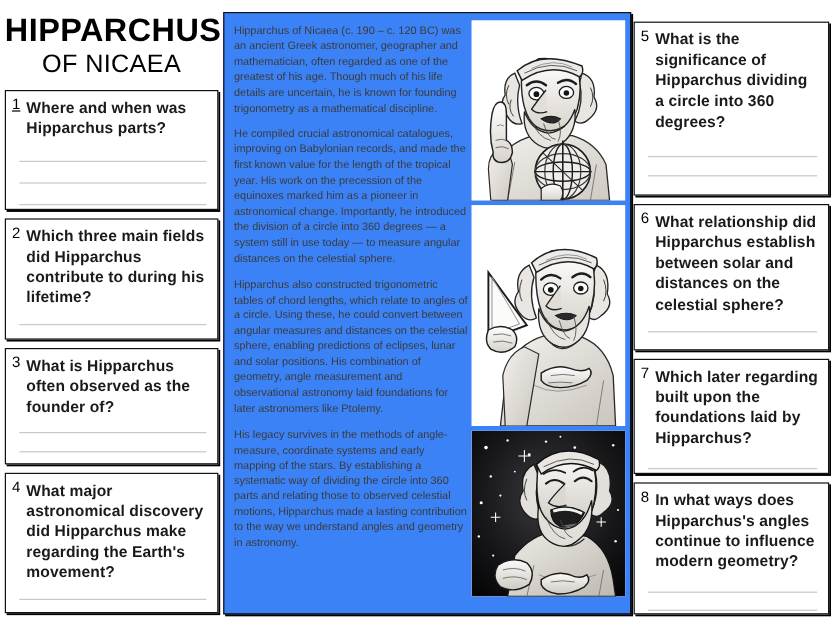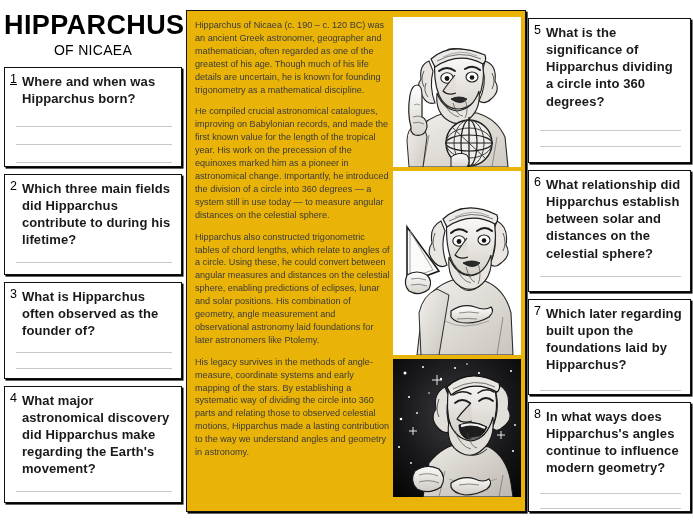--- a/index.html
+++ b/index.html
@@ -16,21 +16,21 @@
   .col-center { position:absolute; left:186px; top:10px; width:340px; height:502px; }
   .col-right  { position:absolute; left:528px; top:6px;  width:163px; height:508px; }
 
   
   .title-block { text-align:center; padding-top:6px; }
   .title-main {
     font-size: 27px; font-weight: 700; letter-spacing: 0.4px;
     color:#000; line-height: 1.02; white-space:nowrap;
   }
   .title-sub {
-    font-size: 14px; font-weight: 400; letter-spacing: 0.3px;
+    font-size: 21px; font-weight: 400; letter-spacing: 0.3px;
     color:#000; line-height: 1.15; margin-top:2px;
   }
 
   
   .qbox {
     position: relative;
     border: 1.6px solid #111;
     background: #fff;
     margin-top: 7px;
     padding: 5px 7px 3px 5px;
@@ -49,21 +49,21 @@
   }
   .rules { margin-top: 4px; }
   .rule {
     height: 0; border-bottom: 1px solid #c9c9c9;
     margin: 0 2px 0 6px;
   }
 
   
   .passage-panel {
     position:absolute; left:0; top:0; width:340px; height:502px;
-    border: 1.6px solid #111; background:#eab308;
+    border: 1.6px solid #111; background:#3b82f6;
     box-shadow: 1.6px 1.6px 0 #000;
   }
   .passage-text {
     position:absolute; left:8px; top:8px; width:196px; height:486px;
     font-size: 9.1px; line-height: 1.42; color:#3b3b3b;
     text-align: left;
   }
   .passage-text p { margin-bottom: 9px; }
 
   
@@ -82,21 +82,21 @@
   <div class="col-left">
 
     <div class="title-block">
       <div class="title-main">HIPPARCHUS</div>
       <div class="title-sub">OF NICAEA</div>
     </div>
 
     <div class="qbox" style="height:100px; margin-top:9px;">
       <div class="q-head">
         <div class="q-num underline">1</div>
-        <div class="q-text">Where and when was Hipparchus born?</div>
+        <div class="q-text">Where and when was Hipparchus parts?</div>
       </div>
       <div class="rules">
         <div class="rule" style="margin-top:19px;"></div>
         <div class="rule" style="margin-top:17px;"></div>
         <div class="rule" style="margin-top:17px;"></div>
 
       </div>
     </div>
 
     <div class="qbox" style="height:101px;">

